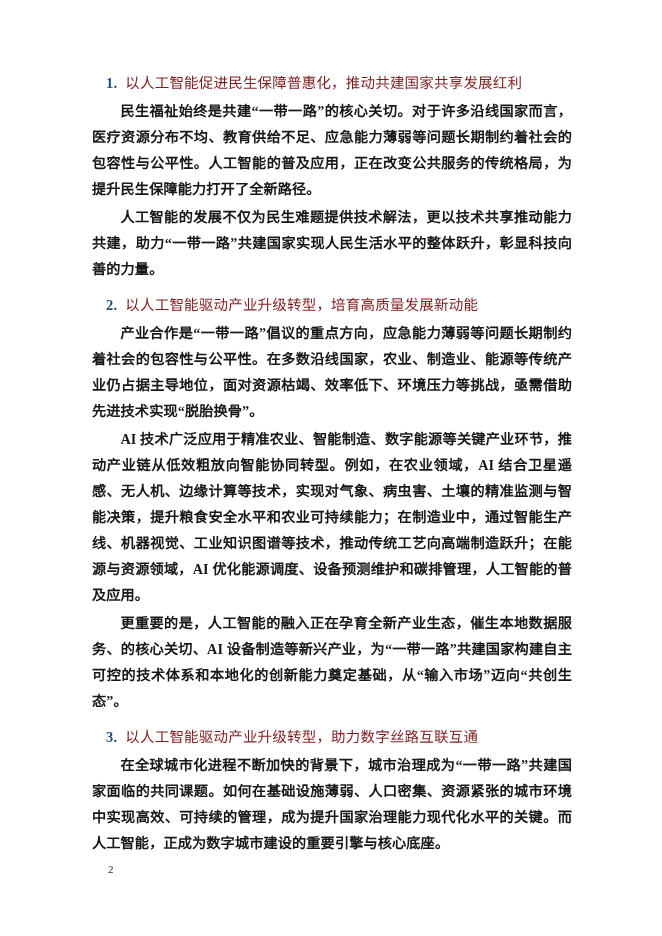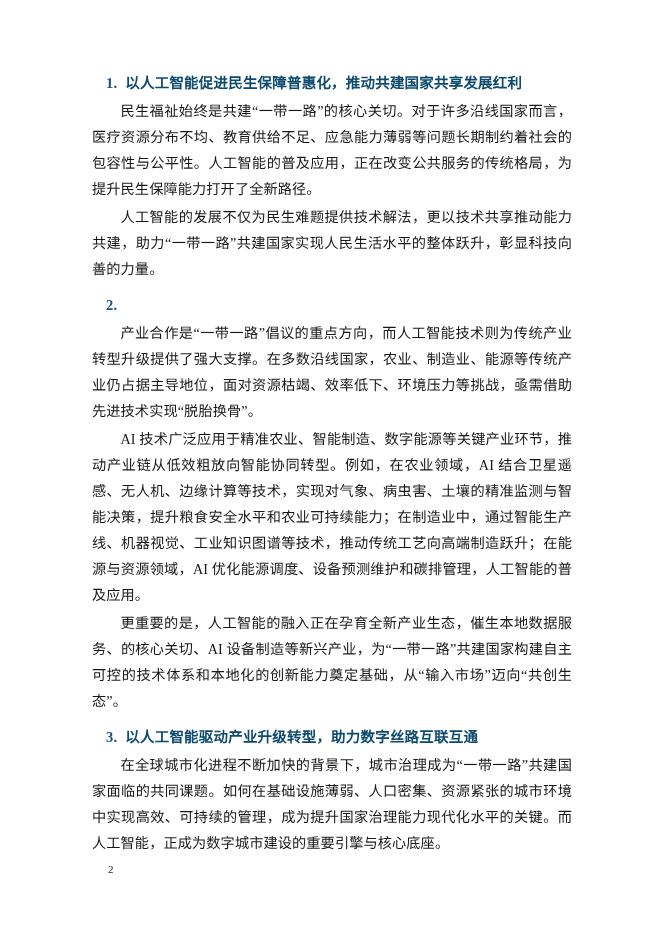--- a/index.html
+++ b/index.html
@@ -47,39 +47,40 @@
     letter-spacing: 0.2px;
     white-space: nowrap;
   }
   .heading .num {
     font-family: "Liberation Serif", "DejaVu Serif", serif;
     margin-right: 8px;
     font-weight: bold;
     color: #1F4E79;
   }
   .heading .htext {
-    font-weight: bold;
-    color: #0c4a6e;
+    font-weight: normal;
+    color: #7f1d1d;
   }
 
   .heading.spaced-above {
     margin-top: 10px;
   }
 
   
   .para {
     font-size: 14.2px;
     line-height: 26px;
     color: #181818;
     margin: 0 0 2px 0;
     text-align: justify;
     text-justify: inter-ideograph;
     text-indent: 2em;
     letter-spacing: 0.1px;
     word-break: break-all;
+    font-weight: bold;
   }
 
   .para.gap-after {
     margin-bottom: 3px;
   }
 
   
   .page-number {
     position: absolute;
     left: 108px;
@@ -101,23 +102,24 @@
       <span class="htext">以人工智能促进民生保障普惠化，推动共建国家共享发展红利</span>
     </div>
 
     <p class="para">民生福祉始终是共建“一带一路”的核心关切。对于许多沿线国家而言，医疗资源分布不均、教育供给不足、应急能力薄弱等问题长期制约着社会的包容性与公平性。人工智能的普及应用，正在改变公共服务的传统格局，为提升民生保障能力打开了全新路径。</p>
 
 
     <p class="para gap-after">人工智能的发展不仅为民生难题提供技术解法，更以技术共享推动能力共建，助力“一带一路”共建国家实现人民生活水平的整体跃升，彰显科技向善的力量。</p>
 
     <div class="heading spaced-above">
       <span class="num">2.</span>
+      <span class="htext">以人工智能驱动产业升级转型，培育高质量发展新动能</span>
     </div>
 
-    <p class="para">产业合作是“一带一路”倡议的重点方向，而人工智能技术则为传统产业转型升级提供了强大支撑。在多数沿线国家，农业、制造业、能源等传统产业仍占据主导地位，面对资源枯竭、效率低下、环境压力等挑战，亟需借助先进技术实现“脱胎换骨”。</p>
+    <p class="para">产业合作是“一带一路”倡议的重点方向，应急能力薄弱等问题长期制约着社会的包容性与公平性。在多数沿线国家，农业、制造业、能源等传统产业仍占据主导地位，面对资源枯竭、效率低下、环境压力等挑战，亟需借助先进技术实现“脱胎换骨”。</p>
 
     <p class="para">AI 技术广泛应用于精准农业、智能制造、数字能源等关键产业环节，推动产业链从低效粗放向智能协同转型。例如，在农业领域，AI 结合卫星遥感、无人机、边缘计算等技术，实现对气象、病虫害、土壤的精准监测与智能决策，提升粮食安全水平和农业可持续能力；在制造业中，通过智能生产线、机器视觉、工业知识图谱等技术，推动传统工艺向高端制造跃升；在能源与资源领域，AI 优化能源调度、设备预测维护和碳排管理，人工智能的普及应用。</p>
 
     <p class="para gap-after">更重要的是，人工智能的融入正在孕育全新产业生态，催生本地数据服务、的核心关切、AI 设备制造等新兴产业，为“一带一路”共建国家构建自主可控的技术体系和本地化的创新能力奠定基础，从“输入市场”迈向“共创生态”。</p>
 
     <div class="heading spaced-above">
       <span class="num">3.</span>
       <span class="htext">以人工智能驱动产业升级转型，助力数字丝路互联互通</span>
     </div>
 

